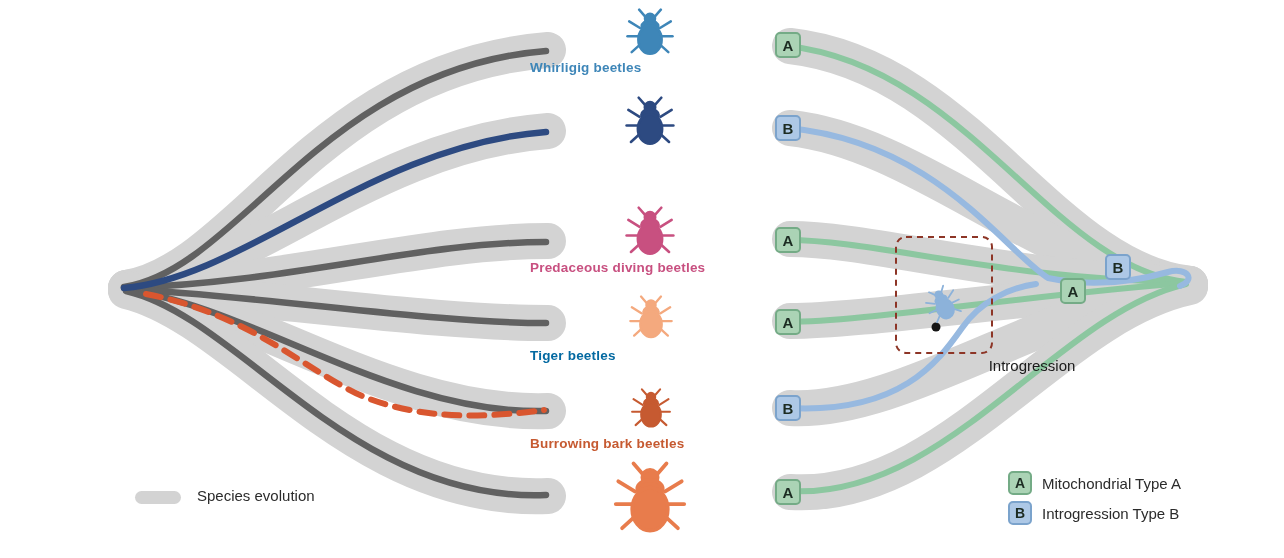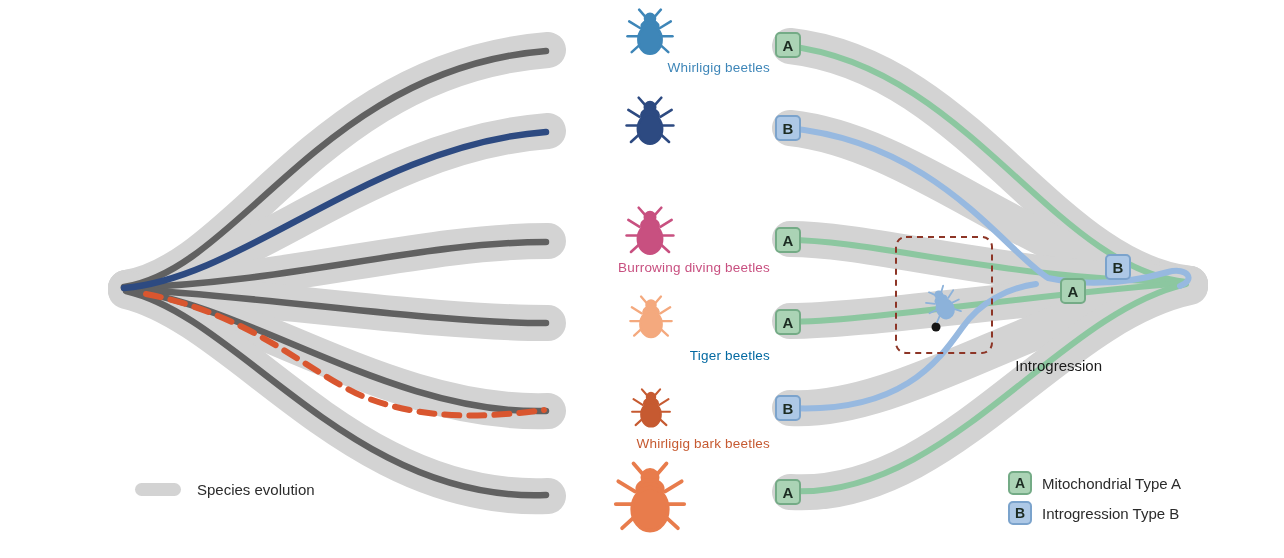--- a/index.html
+++ b/index.html
@@ -1,32 +1,32 @@
 <!DOCTYPE html>
 <html><head>
 <meta charset="utf-8">
 <style>
   html,body{margin:0;padding:0;background:#ffffff;}
   #figure{position:relative;width:1284px;height:558px;background:#ffffff;overflow:hidden;
           font-family:"Liberation Sans", sans-serif;}
   #tree-svg{position:absolute;left:0;top:0;}
-  .beetle-label{position:absolute;width:240px;text-align:right;font-weight:normal;font-size:13.5px;letter-spacing:.2px;}
+  .beetle-label{position:absolute;width:240px;text-align:left;font-weight:bold;font-size:13.5px;letter-spacing:.2px;}
   .badge{position:absolute;width:26px;height:26px;border-radius:5px;border:2px solid;box-sizing:border-box;
          display:flex;align-items:center;justify-content:center;font-weight:bold;font-size:15px;color:#1c2b22;}
   .legend-left{position:absolute;left:135px;top:474px;}
-  .legend-left .row{display:flex;align-items:center;height:30px;}
+  .legend-left .row{display:flex;align-items:flex-end;height:30px;}
   .swatch-band{width:46px;height:13px;border-radius:7px;}
   .swatch-line{width:46px;height:8px;border-radius:4px;}
   .legend-left .lab{margin-left:16px;font-size:15px;color:#2b2b2b;}
   .legend-right{position:absolute;left:1008px;top:468px;}
   .legend-right .row{display:flex;align-items:center;height:30px;}
   .legend-right .badge-s{position:static;width:24px;height:24px;border-radius:5px;border:2px solid;box-sizing:border-box;
          display:flex;align-items:center;justify-content:center;font-weight:bold;font-size:14px;color:#1c2b22;}
   .legend-right .lab{margin-left:10px;font-size:15px;color:#2b2b2b;}
-  .introgression-label{position:absolute;left:962px;top:357px;width:140px;text-align:right;
+  .introgression-label{position:absolute;left:962px;top:357px;width:140px;text-align:center;
          font-size:15px;color:#1a1a1a;}
   .beetle-icon{position:absolute;}
 </style>
 </head>
 <body>
 
 <div id="figure">
 
   <svg id="tree-svg" width="1284" height="558" viewBox="0 0 1284 558">
     <defs>
@@ -100,35 +100,35 @@
     <svg width="60" height="52" viewBox="0 0 60 60">
         <use href="#beetle-shape" xlink:href="#beetle-shape"></use>
       </svg>
   </div>
 
   <div class="beetle-icon" style="left: 623px; top: 206px; color: rgb(200, 80, 128);">
     <svg width="54" height="52" viewBox="0 0 60 60">
         <use href="#beetle-shape" xlink:href="#beetle-shape"></use>
       </svg>
   </div>
-  <div class="beetle-label" style="left: 530px; top: 260px; color: rgb(200, 80, 128);">Burrowing diving beetles</div>
+  <div class="beetle-label" style="left: 530px; top: 260px; color: rgb(200, 80, 128);">Predaceous diving beetles</div>
 
   <div class="beetle-icon" style="left: 628px; top: 290px; color: rgb(244, 169, 126);">
     <svg width="46" height="56" viewBox="0 0 60 60">
         <use href="#beetle-shape" xlink:href="#beetle-shape"></use>
       </svg>
   </div>
   <div class="beetle-label" style="left: 530px; top: 348px; color: #0369a1;">Tiger beetles</div>
 
   <div class="beetle-icon" style="left: 630px; top: 380px; color: rgb(198, 90, 49);">
     <svg width="42" height="58" viewBox="0 0 60 60">
         <use href="#beetle-shape" xlink:href="#beetle-shape"></use>
       </svg>
   </div>
-  <div class="beetle-label" style="left: 530px; top: 436px; color: rgb(198, 90, 49);">Whirligig bark beetles</div>
+  <div class="beetle-label" style="left: 530px; top: 436px; color: rgb(198, 90, 49);">Burrowing bark beetles</div>
 
   <div class="beetle-icon" style="left: 612px; top: 460px; color: rgb(232, 124, 76);">
     <svg width="76" height="78" viewBox="0 0 60 60">
         <use href="#beetle-shape" xlink:href="#beetle-shape"></use>
       </svg>
   </div>
 
   <div class="beetle-icon" style="left: 926px; top: 286px; transform: rotate(-25deg); color: rgb(140, 178, 218);">
     <svg width="36" height="36" viewBox="0 0 60 60">
         <use href="#beetle-shape" xlink:href="#beetle-shape"></use>

